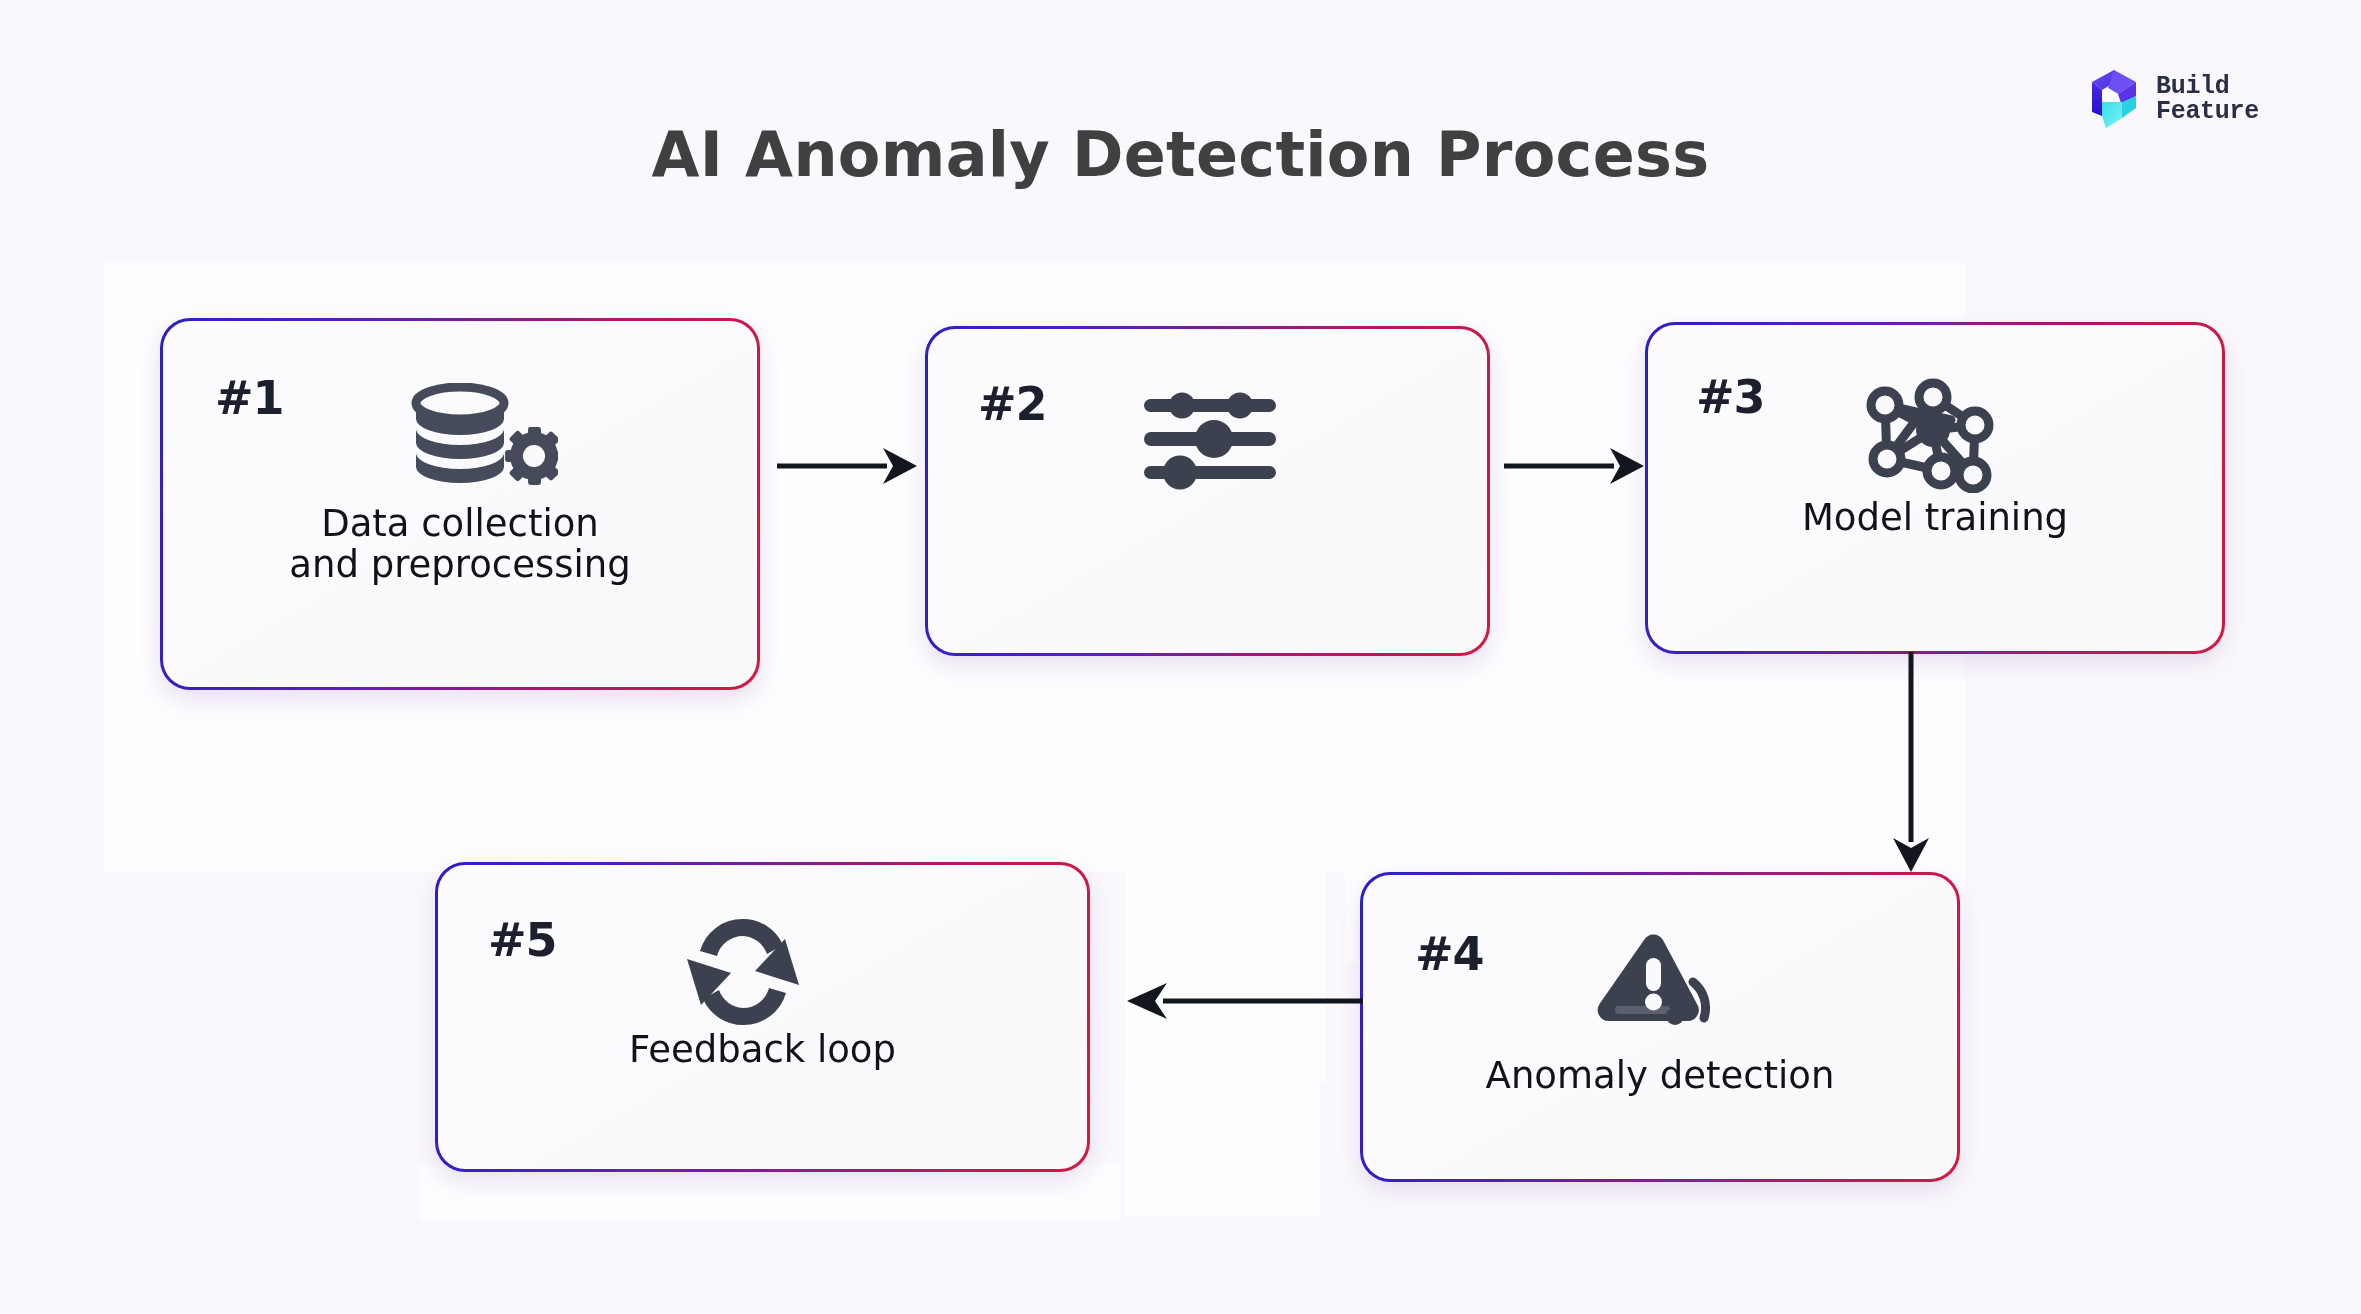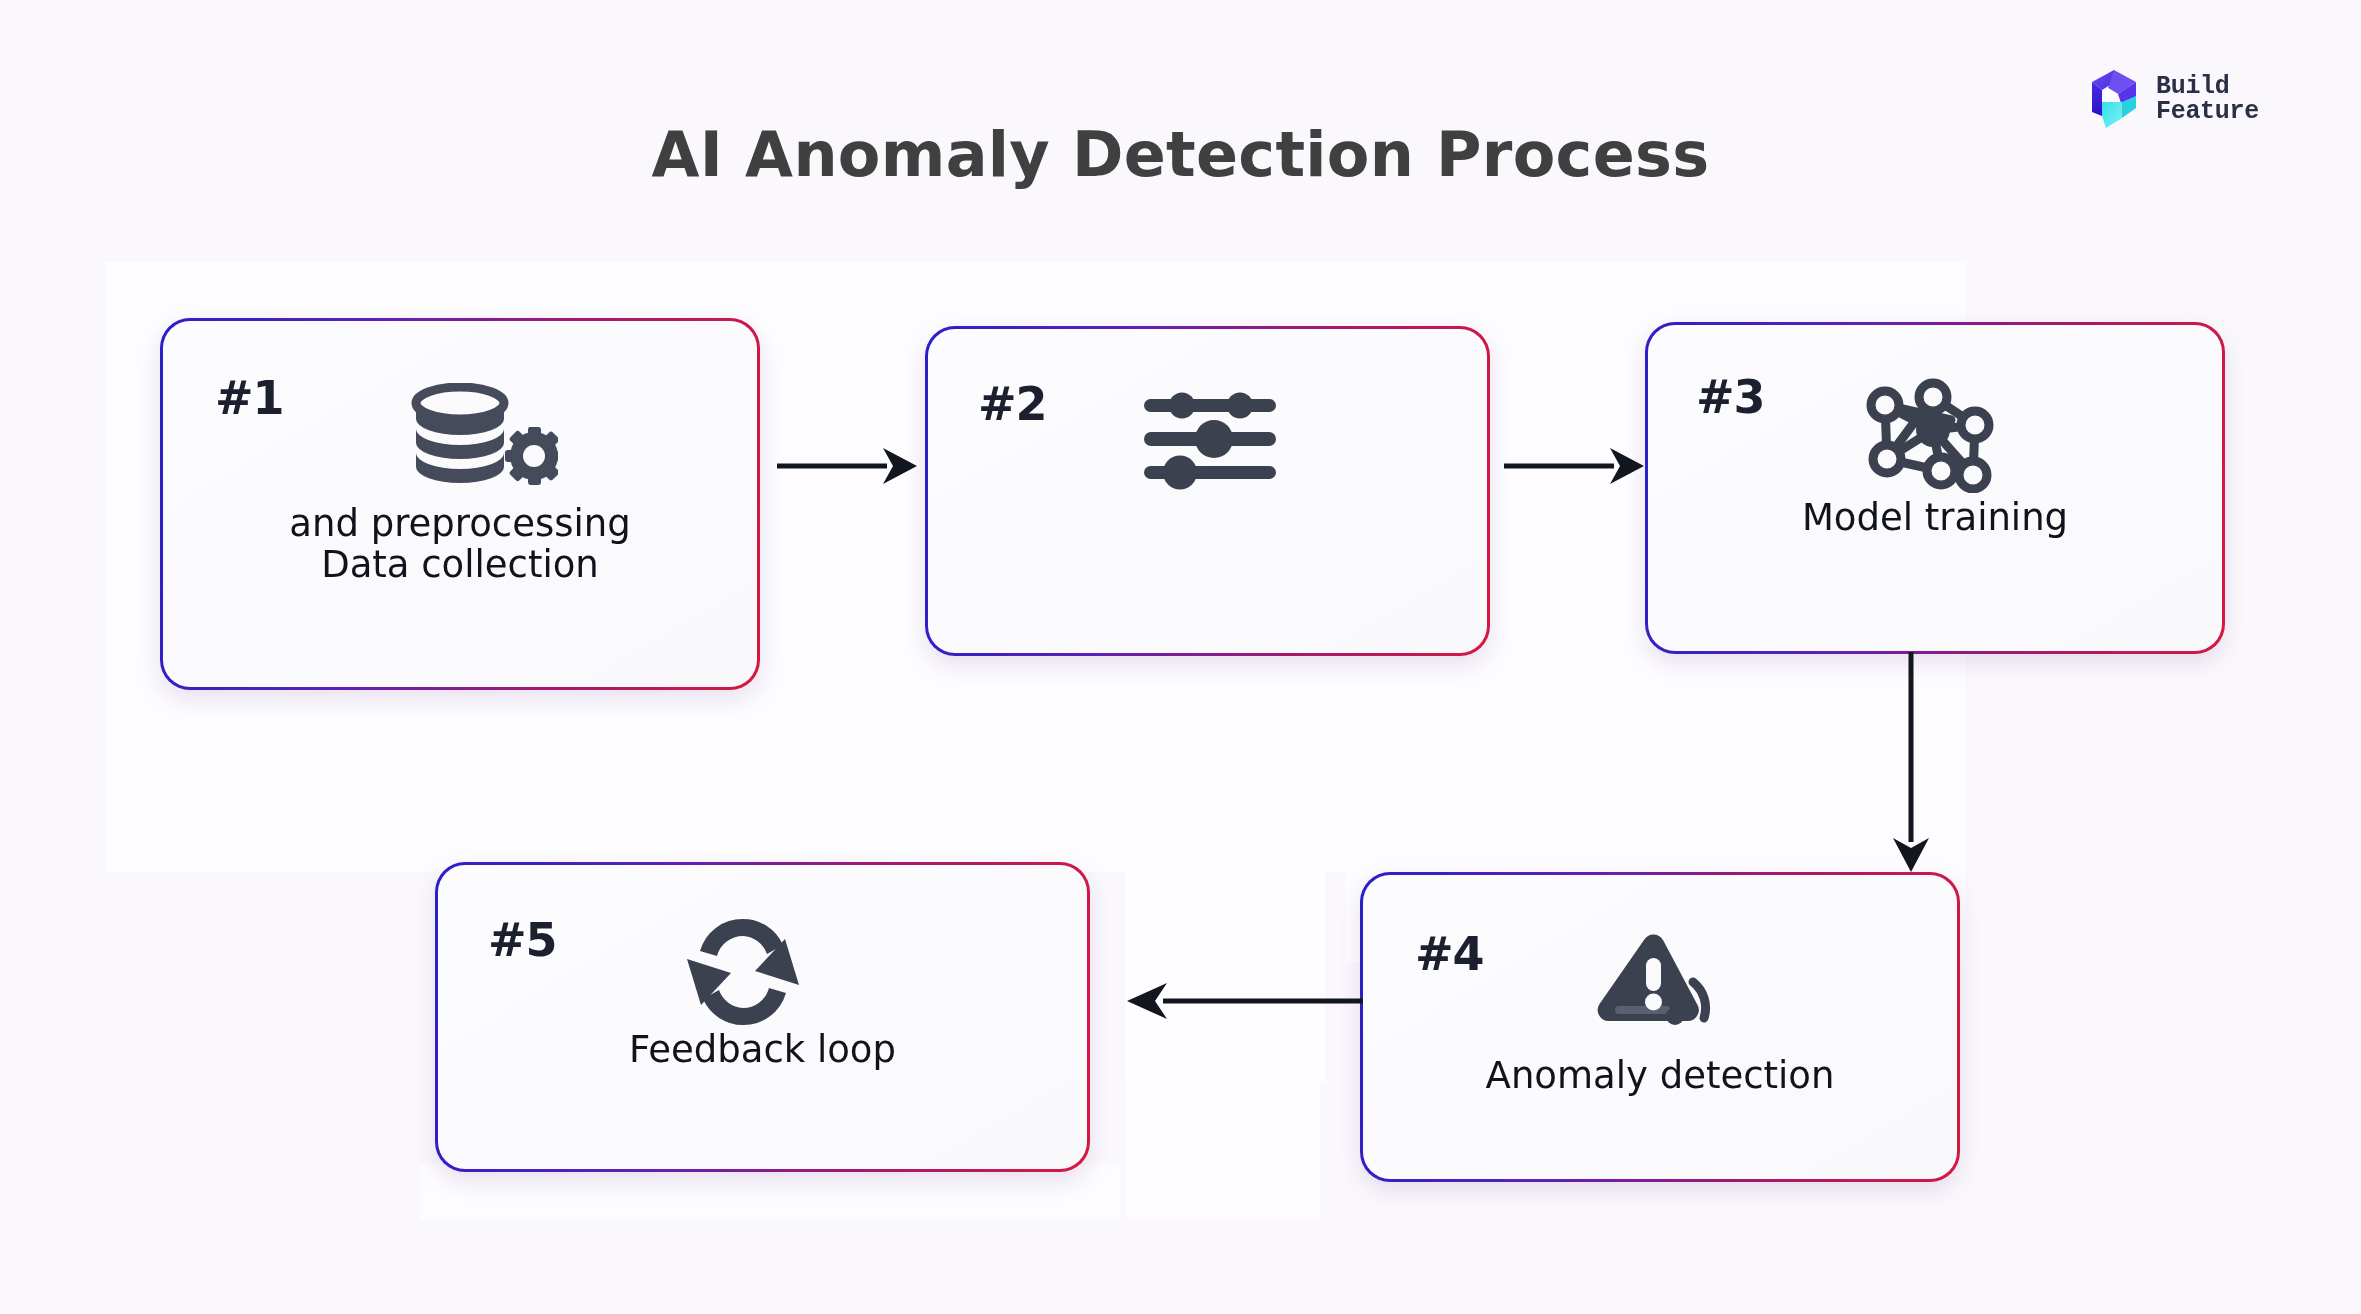--- a/index.html
+++ b/index.html
@@ -153,22 +153,22 @@
             <rect x="97" y="67" width="13" height="12" rx="3"></rect>
             <rect x="143" y="67" width="7" height="12" rx="3"></rect>
             <rect x="103" y="50" width="13" height="12" rx="3" transform="rotate(-45 109 56)"></rect>
             <rect x="137" y="84" width="13" height="12" rx="3" transform="rotate(-45 143 90)"></rect>
             <rect x="137" y="50" width="13" height="12" rx="3" transform="rotate(45 143 56)"></rect>
             <rect x="103" y="84" width="13" height="12" rx="3" transform="rotate(45 109 90)"></rect>
           </g>
         </svg>
       </div>
       <div class="card-label">
+        <div>Data collection</div>
         <div>and preprocessing</div>
-        <div>Data collection</div>
       </div>
     </div>
   </div>
 
   <div class="card" id="card-2">
     <div class="card-inner">
       <div class="card-num">#2</div>
       <div class="card-icon">
         <svg width="140" height="104" viewBox="0 0 140 104">
           <g fill="#3c4150">

